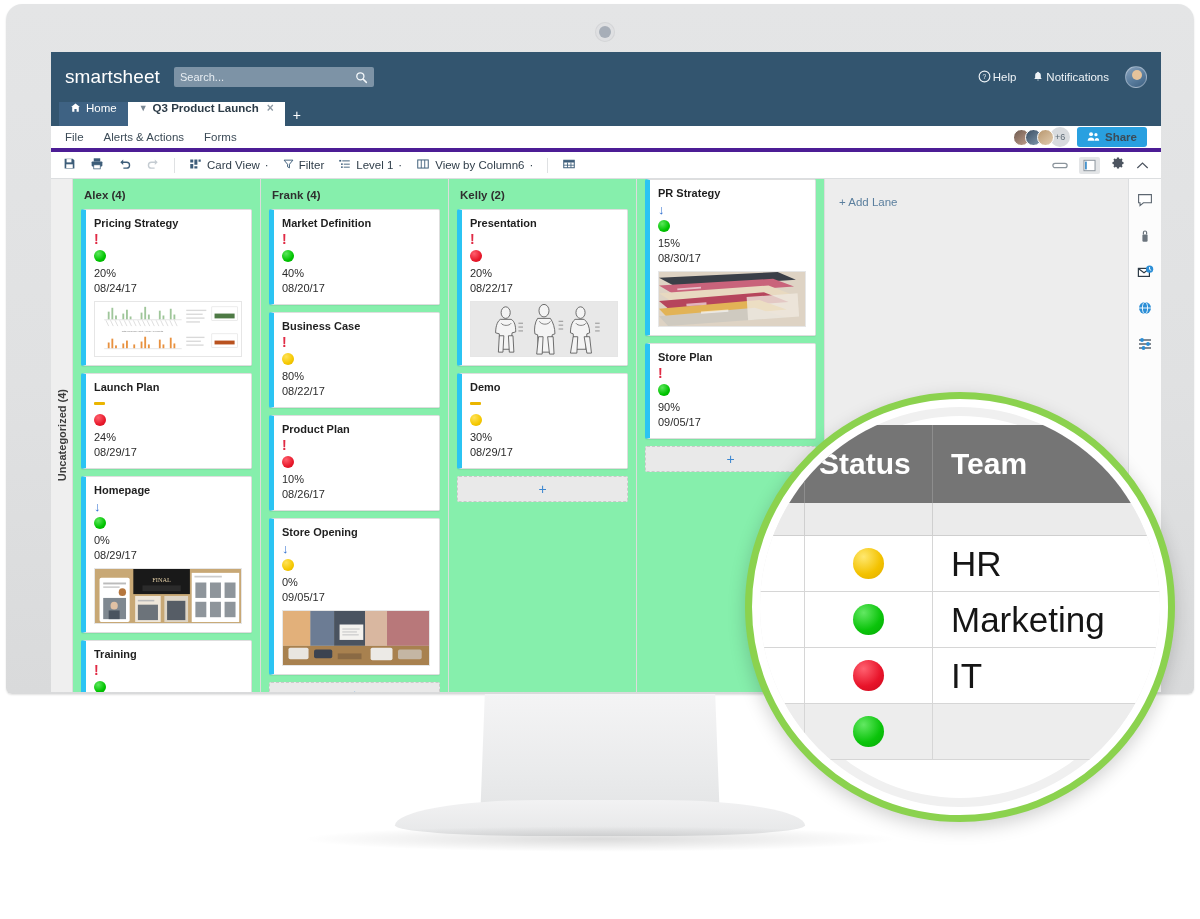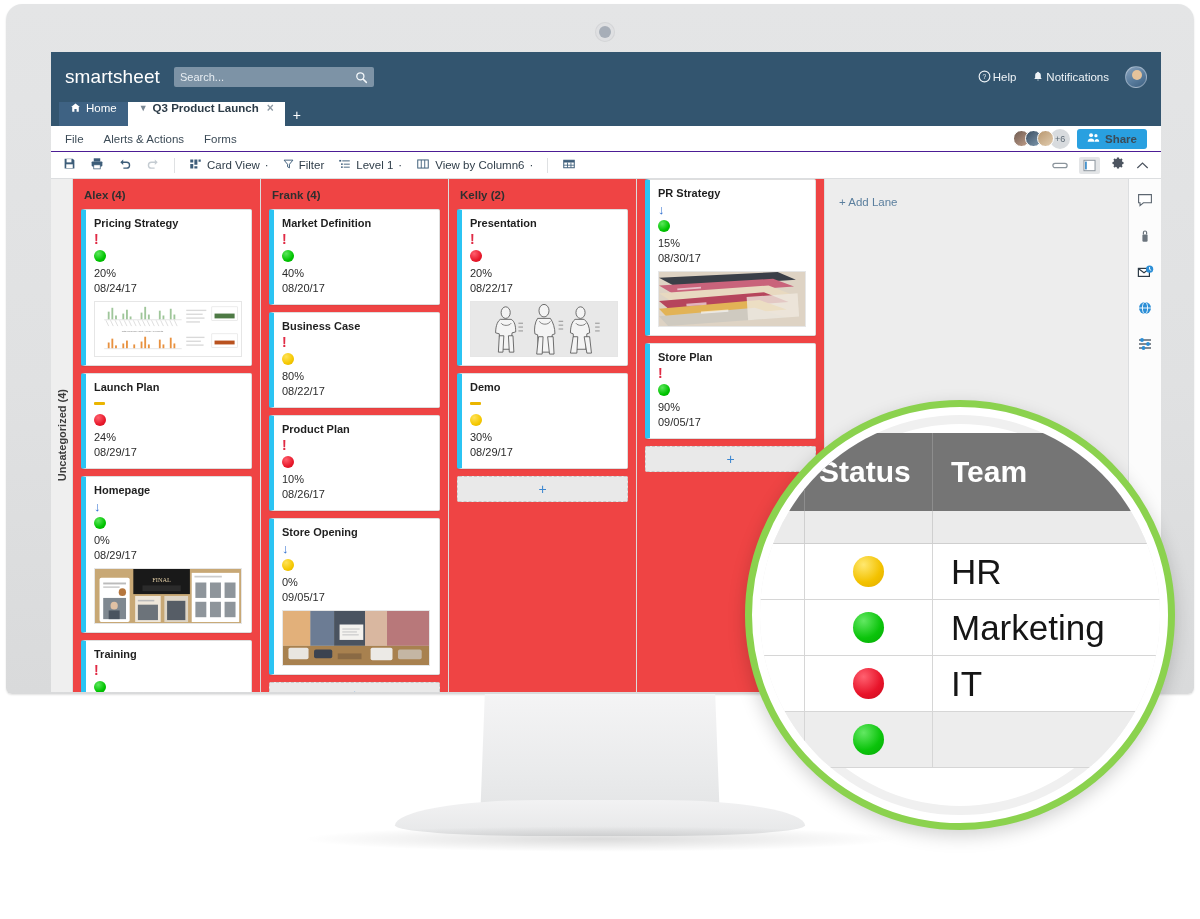--- a/index.html
+++ b/index.html
@@ -66,21 +66,21 @@
      padding-left:8px; flex:0 0 24px; }
   .tab{ height:36px; display:flex; align-items:center; gap:5px; padding:0 11px;
      font-size:11.5px; color:#fff; }
   .tab.home{ background:#3e6283; border-radius:3px 3px 0 0; }
   .tab.active{ background:#ffffff; color:#2d3c48; font-weight:bold;
      border-radius:3px 3px 0 0; }
   .tab .x{ color:#8e9aa4; font-size:12px; margin-left:3px; }
   .tab-add{ color:#fff; font-size:14px; padding:0 8px; line-height:22px; }
 
   
-  .menubar{ height:26px; background:#fff; border-bottom:1px solid #4c1d95;
+  .menubar{ height:26px; background:#fff; border-bottom:4px solid #4c1d95;
      display:flex; align-items:center; padding:0 14px; gap:20px; flex:0 0 26px;}
   .menubar span{ font-size:11.5px; color:#3c4b57; }
   .menu-right{ margin-left:auto; display:flex; align-items:center; gap:7px; }
   .facepile{ display:flex; align-items:center; }
   .fp{ width:17px;height:17px;border-radius:50%;border:1.5px solid #fff;margin-left:-5px;
        position:relative; overflow:hidden;}
   .fp:nth-child(1){margin-left:0;background:linear-gradient(140deg,#6e5a50,#c2a08c);}
   .fp:nth-child(2){background:linear-gradient(140deg,#3c4f63,#7e98ad);}
   .fp:nth-child(3){background:linear-gradient(140deg,#b8976f,#e2cdb0);}
   .fp-more{ width:20px;height:20px;border-radius:50%;background:#d8dbde;color:#5e6b76;
@@ -98,21 +98,21 @@
   .tb-right{ margin-left:auto; display:flex; align-items:center; gap:11px; }
 
   
   .boardwrap{ flex:1; display:flex; min-height:0; background:#ededed; }
   .lane-label{ width:22px; background:#efefef; border-right:1px solid #dcdcdc;
      display:flex; align-items:center; justify-content:center; flex:0 0 22px; }
   .lane-label span{ writing-mode:vertical-rl; transform:rotate(180deg);
      font-size:11px; font-weight:bold; color:#3c3c3c; white-space:nowrap; }
   .board{ flex:1; display:flex; overflow:hidden; }
   .col{ width:188px; flex:0 0 188px; border-right:1px solid #dcdcdc;
-        background:#ef4444; display:flex; flex-direction:column; }
+        background:#86efac; display:flex; flex-direction:column; }
   .col-head{ font-size:11.5px; font-weight:bold; color:#2f2f2f; padding:10px 0 8px 11px; }
   .col-body{ flex:1; padding:0 8px; overflow:hidden; }
 
   .card{ background:#fff; border:1px solid #dedede; border-left:5px solid #2bc4f3;
     border-radius:2px; margin-bottom:7px; padding:7px 9px 8px 8px;
     box-shadow:0 1px 1px rgba(0,0,0,.06); }
   .card-title{ font-size:11px; font-weight:bold; color:#1f1f1f; margin-bottom:3px; }
   .card-flag{ height:15px; display:flex; align-items:center; }
   .bang{ color:#e02b45; font-size:14px; font-weight:bold; line-height:13px; }
   .arrow-down{ color:#2f6fd0; font-size:13px; line-height:13px; }
@@ -130,21 +130,21 @@
   .addlane{ flex:1; background:#ededed; padding:13px 0 0 14px; }
   .addlane span{ font-size:11.5px; color:#5b7f9e; }
 
   
   .rail{ width:33px; flex:0 0 33px; background:#fcfcfc; border-left:1px solid #dcdee0;
      display:flex; flex-direction:column; align-items:center; padding-top:12px; gap:19px; }
   .rail-ico{ width:17px; height:17px; display:flex; align-items:center; justify-content:center; }
 
   
   #magnifier{
-    position:absolute; left:745px; top:400px; width:430px; height:430px;
+    position:absolute; left:745px; top:392px; width:430px; height:430px;
     border-radius:50%; border:7px solid #8bd24e;
     background:#ffffff; overflow:hidden;
     box-shadow:0 6px 18px rgba(0,0,0,.18);
   }
   #mag-inner{ position:absolute; inset:8px; border-radius:50%; overflow:hidden;
     background:#fff; box-shadow:0 0 0 9px #f0f0f0 inset; }
   #mag-table{ position:absolute; left:-60px; top:18px; width:500px; }
   .mg-headrow{ display:flex; height:78px; background:#757575; }
   .mg-headrow .c{ display:flex; align-items:center; color:#fff;
      font-size:30px; font-weight:bold; border-right:1px solid #8d8d8d; }

